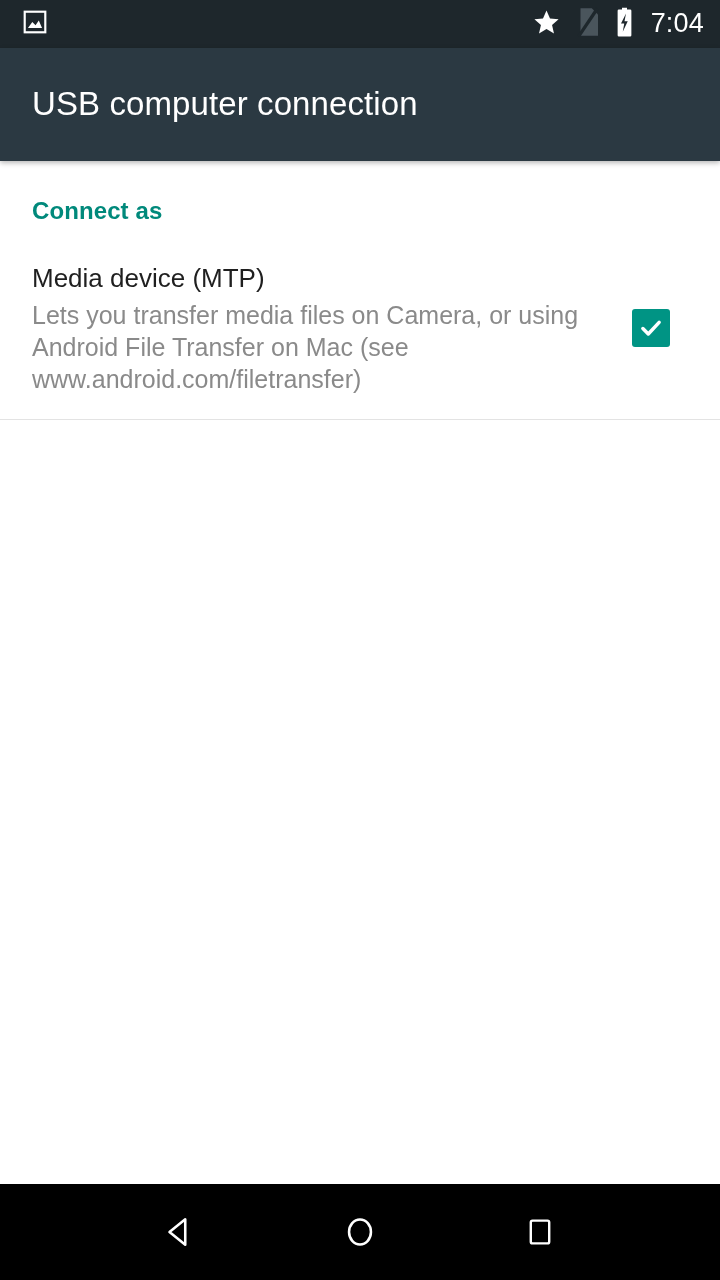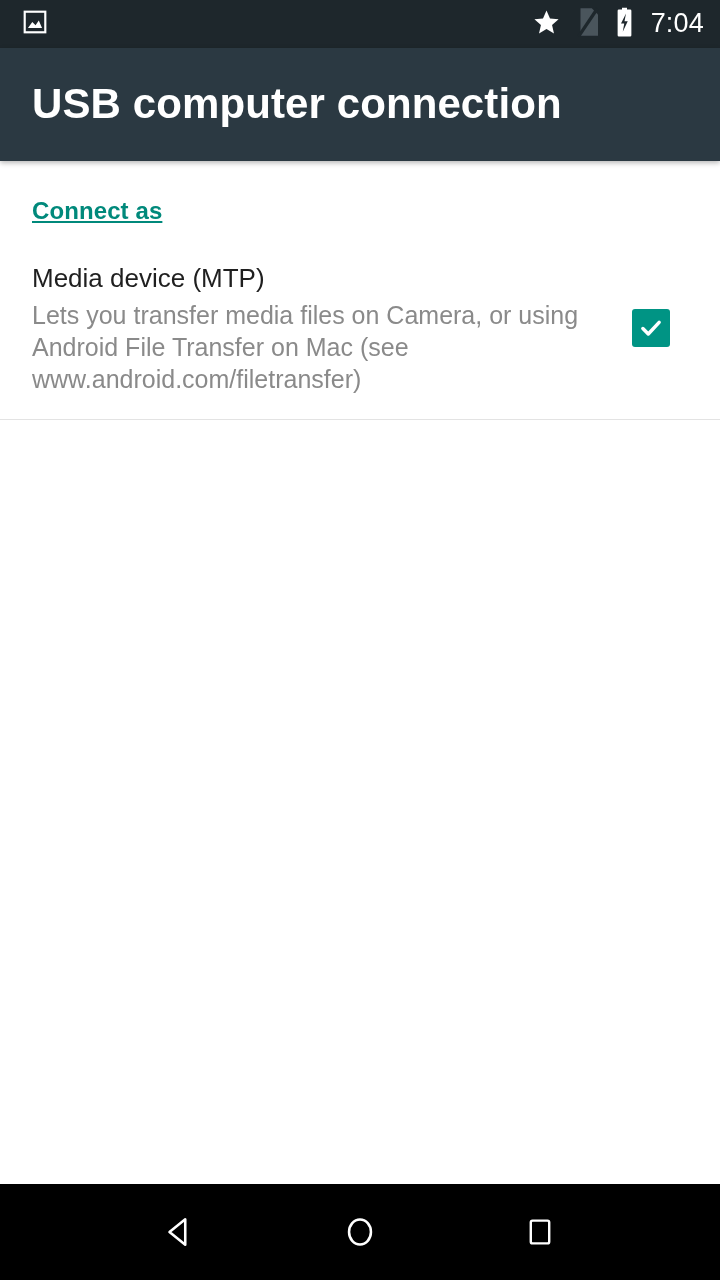--- a/index.html
+++ b/index.html
@@ -61,41 +61,40 @@
     background: #2b3942;
     display: flex;
     align-items: center;
     padding: 0 32px;
     box-shadow: 0 2px 5px rgba(0,0,0,0.28);
     position: relative;
     z-index: 5;
   }
   .action-title {
     color: #ffffff;
-    font-size: 42px;
-    font-weight: bold;
+    font-size: 33px;
+    font-weight: normal;
     letter-spacing: 0.1px;
     line-height: 1.1;
   }
 
   
   .content {
     flex: 1 1 auto;
     background: #ffffff;
     overflow: hidden;
     position: relative;
   }
 
   .section-header {
     padding: 36px 32px 0 32px;
     font-size: 24px;
     font-weight: bold;
     color: #00897b;
     letter-spacing: 0.1px;
-    text-decoration: underline;
   }
 
   .option-list { margin-top: 26px; }
 
   .option-row {
     display: flex;
     align-items: flex-start;
     padding: 14px 32px 24px 32px;
     border-bottom: 1px solid #e3e3e3;
     min-height: 150px;

